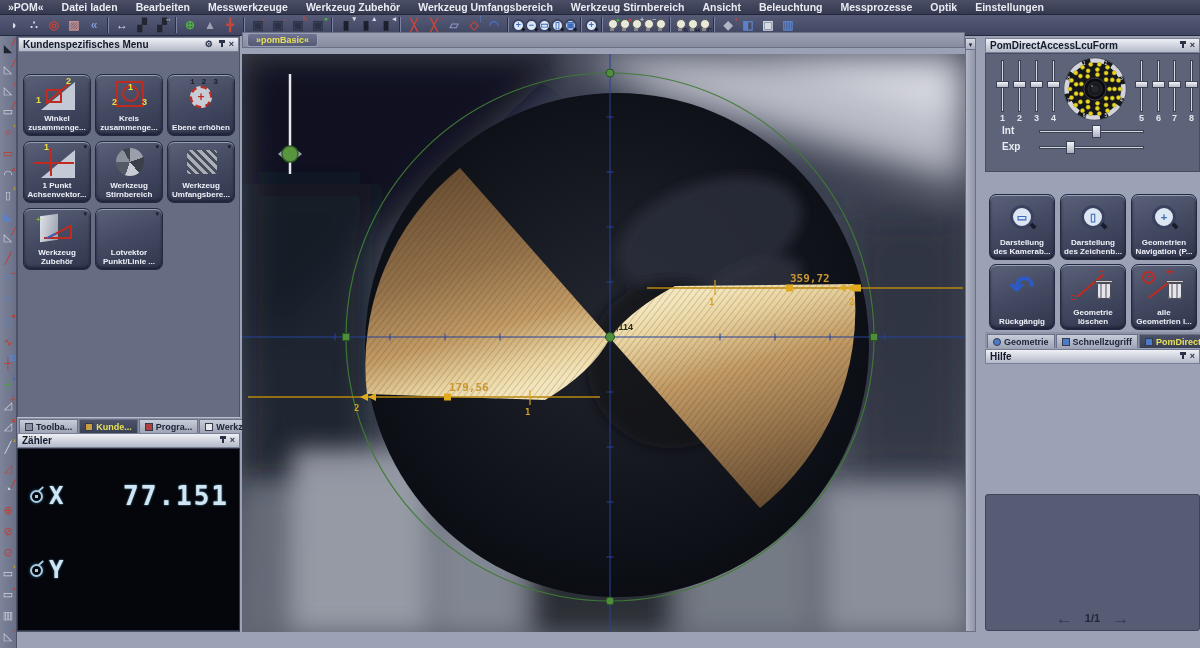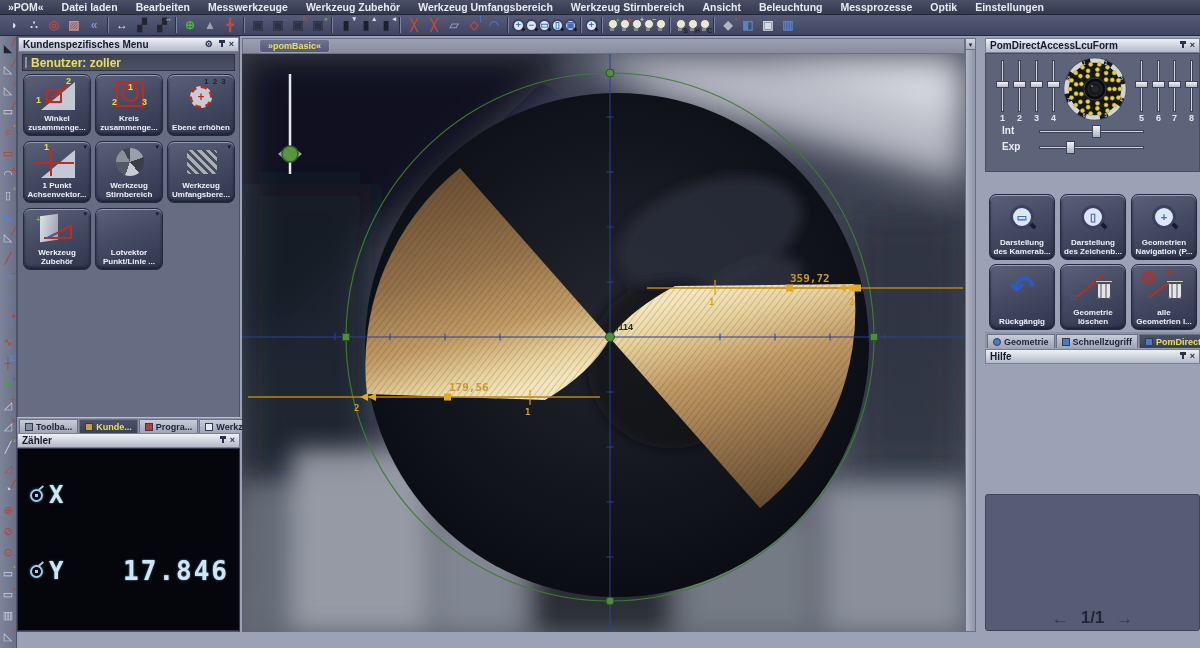--- a/index.html
+++ b/index.html
@@ -105,23 +105,23 @@
     box-shadow:0 0 3px #39698c; }
   .axico::before { content:""; position:absolute; left:3px; top:3px; width:3px; height:3px; background:#a6cbe4; }
   .axico::after { content:""; position:absolute; right:-3px; top:-4px; width:6px; height:2px;
     background:#a6cbe4; transform:rotate(-40deg); }
   .lcd { font-family:"DejaVu Sans Mono", monospace; font-weight:bold; color:#cfe6f4;
     text-shadow:0 0 2px rgba(140,190,230,.9); }
   .caxis { font-size:24px; margin-left:6px; }
   .cval { font-size:26px; margin-left:auto; letter-spacing:2px; }
 
   
-  #cam-strip { position:absolute; left:242px; top:38px; width:723px; height:16px;
+  #cam-strip { position:absolute; left:242px; top:32px; width:723px; height:16px;
     background:linear-gradient(#9ba0b2,#8archive0);background:linear-gradient(#9ba0b2,#878d9f);
-    border:1px solid #6a7088; display:flex; align-items:center;padding-left:12px; }
+    border:1px solid #6a7088; display:flex; align-items:center; }
   #cam-tab { height:14px; margin-left:4px; padding:0 8px; display:flex; align-items:center;
     background:linear-gradient(#6d7390,#555b76); border:1px solid #9aa0b4; border-radius:3px;
     color:#e8e05a; font-size:9px; font-weight:bold; cursor:pointer; }
   #cam-view { position:absolute; left:242px; top:54px; width:723px; height:578px; cursor:crosshair; }
   #cam-scroll { position:absolute; left:965px; top:38px; width:11px; height:594px;
     background:linear-gradient(90deg,#b2b7c6,#8f95a8); border:1px solid #6a7088; }
   #cam-scroll .sb-btn { width:100%; height:11px; background:linear-gradient(#d7dae3,#aab0c0);
     border-bottom:1px solid #6a7088; font-size:7px; color:#20263a; text-align:center; line-height:11px; cursor:pointer; }
   .mlab { fill:#d4a01c; font-size:9px; font-weight:bold; font-family:"DejaVu Sans Mono",monospace; }
   .mval { fill:#c89733; font-size:11px; font-weight:bold; font-family:"DejaVu Sans Mono",monospace; }
@@ -180,21 +180,21 @@
   #thumb-black { position:absolute; left:6px; top:4px; width:201px; height:109px; background:#05060a; }
   .tshape { position:absolute; background:linear-gradient(135deg,#f2f2f4,#d2d2d8);
     border-radius:42% 14% 42% 14%; }
   #thumb-dim { position:absolute; left:30px; top:28px; width:1px; height:56px; background:#c02020; }
   #thumb-dim::before, #thumb-dim::after { content:""; position:absolute; left:-3px; width:7px; height:2px; background:#c02020; }
   #thumb-dim::before { top:0; } #thumb-dim::after { bottom:0; }
   #thumb-ann { position:absolute; left:36px; top:52px; color:#c02020; font-size:7.5px; font-weight:bold; }
   #thumb-nav { position:absolute; left:0; bottom:2px; width:100%; height:20px;
     display:flex; align-items:center; justify-content:center; gap:12px; }
   .navarrow { font-size:17px; font-weight:bold; color:#343a50; line-height:1; cursor:pointer; }
-  #thumb-page { font-size:17px; font-weight:bold; color:#20263a; }
+  #thumb-page { font-size:11px; font-weight:bold; color:#20263a; }
 
   
   #statusbar { position:absolute; left:0; top:632px; width:1200px; height:16px;
     background:linear-gradient(#c2c7d3,#a2a8ba); border-top:1px solid #787e94; }
   #status-tab { position:absolute; left:76px; top:1px; height:14px; width:122px;
     background:linear-gradient(#d9dce5,#b4bac8); border:1px solid #6a7088;
     display:flex; align-items:center; gap:4px; padding-left:5px;
     font-size:10px; font-weight:bold; color:#20263a; cursor:pointer; }
   .docic { width:9px; height:10px; background:#e8ecf6; border:1px solid #4a6ab0; position:relative; }
   .docic::after { content:""; position:absolute; right:0; top:0; width:3px; height:3px; background:#7a9ad8; }
@@ -397,21 +397,20 @@
     </div>
 
   <div id="left-panel">
     <div class="phead" style="left:0;top:0;width:221px;">
       <span>Kundenspezifisches Menu</span>
       <span class="sp"></span>
       <span class="wicon">⚙</span>
       <span class="pin"></span>
       <span class="wicon">×</span>
     </div>
-    <div id="lp-user">Benutzer: zoller</div>
     <div id="lp-grid">
         <div class="lbtn">
           <div class="lb-ic">
             <span class="tri-gray" style="left:17px;top:3px;"></span>
             <span class="redsq" style="left:22px;top:10px;width:16px;height:14px;"></span>
             <span class="redline" style="left:18px;top:14px;width:30px;height:2px;transform:rotate(-40deg);"></span>
             <span class="ylab" style="left:12px;top:16px;">1</span>
             <span class="ylab" style="left:42px;top:-3px;">2</span>
           </div>
           <div class="cap">
@@ -427,21 +426,21 @@
             <span class="ylab" style="left:16px;top:18px;">2</span>
             <span class="ylab" style="left:46px;top:18px;">3</span>
           </div>
           <div class="cap">
             <div>Kreis</div>
             <div>zusammenge...</div>
           </div>
         </div>
         <div class="lbtn">
           <div class="lb-ic">
-            <span class="digits123" style="left:36px;top:-2px;">1 2 3</span>
+            <span class="digits123" style="left:22px;top:-2px;font-family:Liberation Mono, monospace;">1 2 3</span>
             <span class="dashcirc" style="left:22px;top:7px;">+</span>
           </div>
           <div class="cap">
             <div>Ebene erhöhen</div>
           </div>
         </div>
         <div class="lbtn">
           <div class="lb-ic">
             <span class="tri-gray" style="left:17px;top:4px;"></span>
             <span class="redline" style="left:10px;top:16px;width:40px;height:2px;"></span>
@@ -522,25 +521,25 @@
   <div class="phead" id="counter-head">
     <span>Zähler</span>
     <span class="sp"></span>
     <span class="pin"></span>
     <span class="wicon">×</span>
   </div>
   <div id="counter-body">
       <div class="crow" style="top: 32px;">
         <span class="axico"></span>
         <span class="lcd caxis">X</span>
+        <span class="lcd cval">77.151</span>
       </div>
       <div class="crow" style="top: 107px;">
         <span class="axico"></span>
         <span class="lcd caxis">Y</span>
-        <span class="lcd cval">17.846</span>
       </div>
     </div>
 
   <div id="cam-strip">
     <div id="cam-tab">
       <span>»pomBasic«</span>
     </div>
   </div>
 
   <div id="cam-view">

